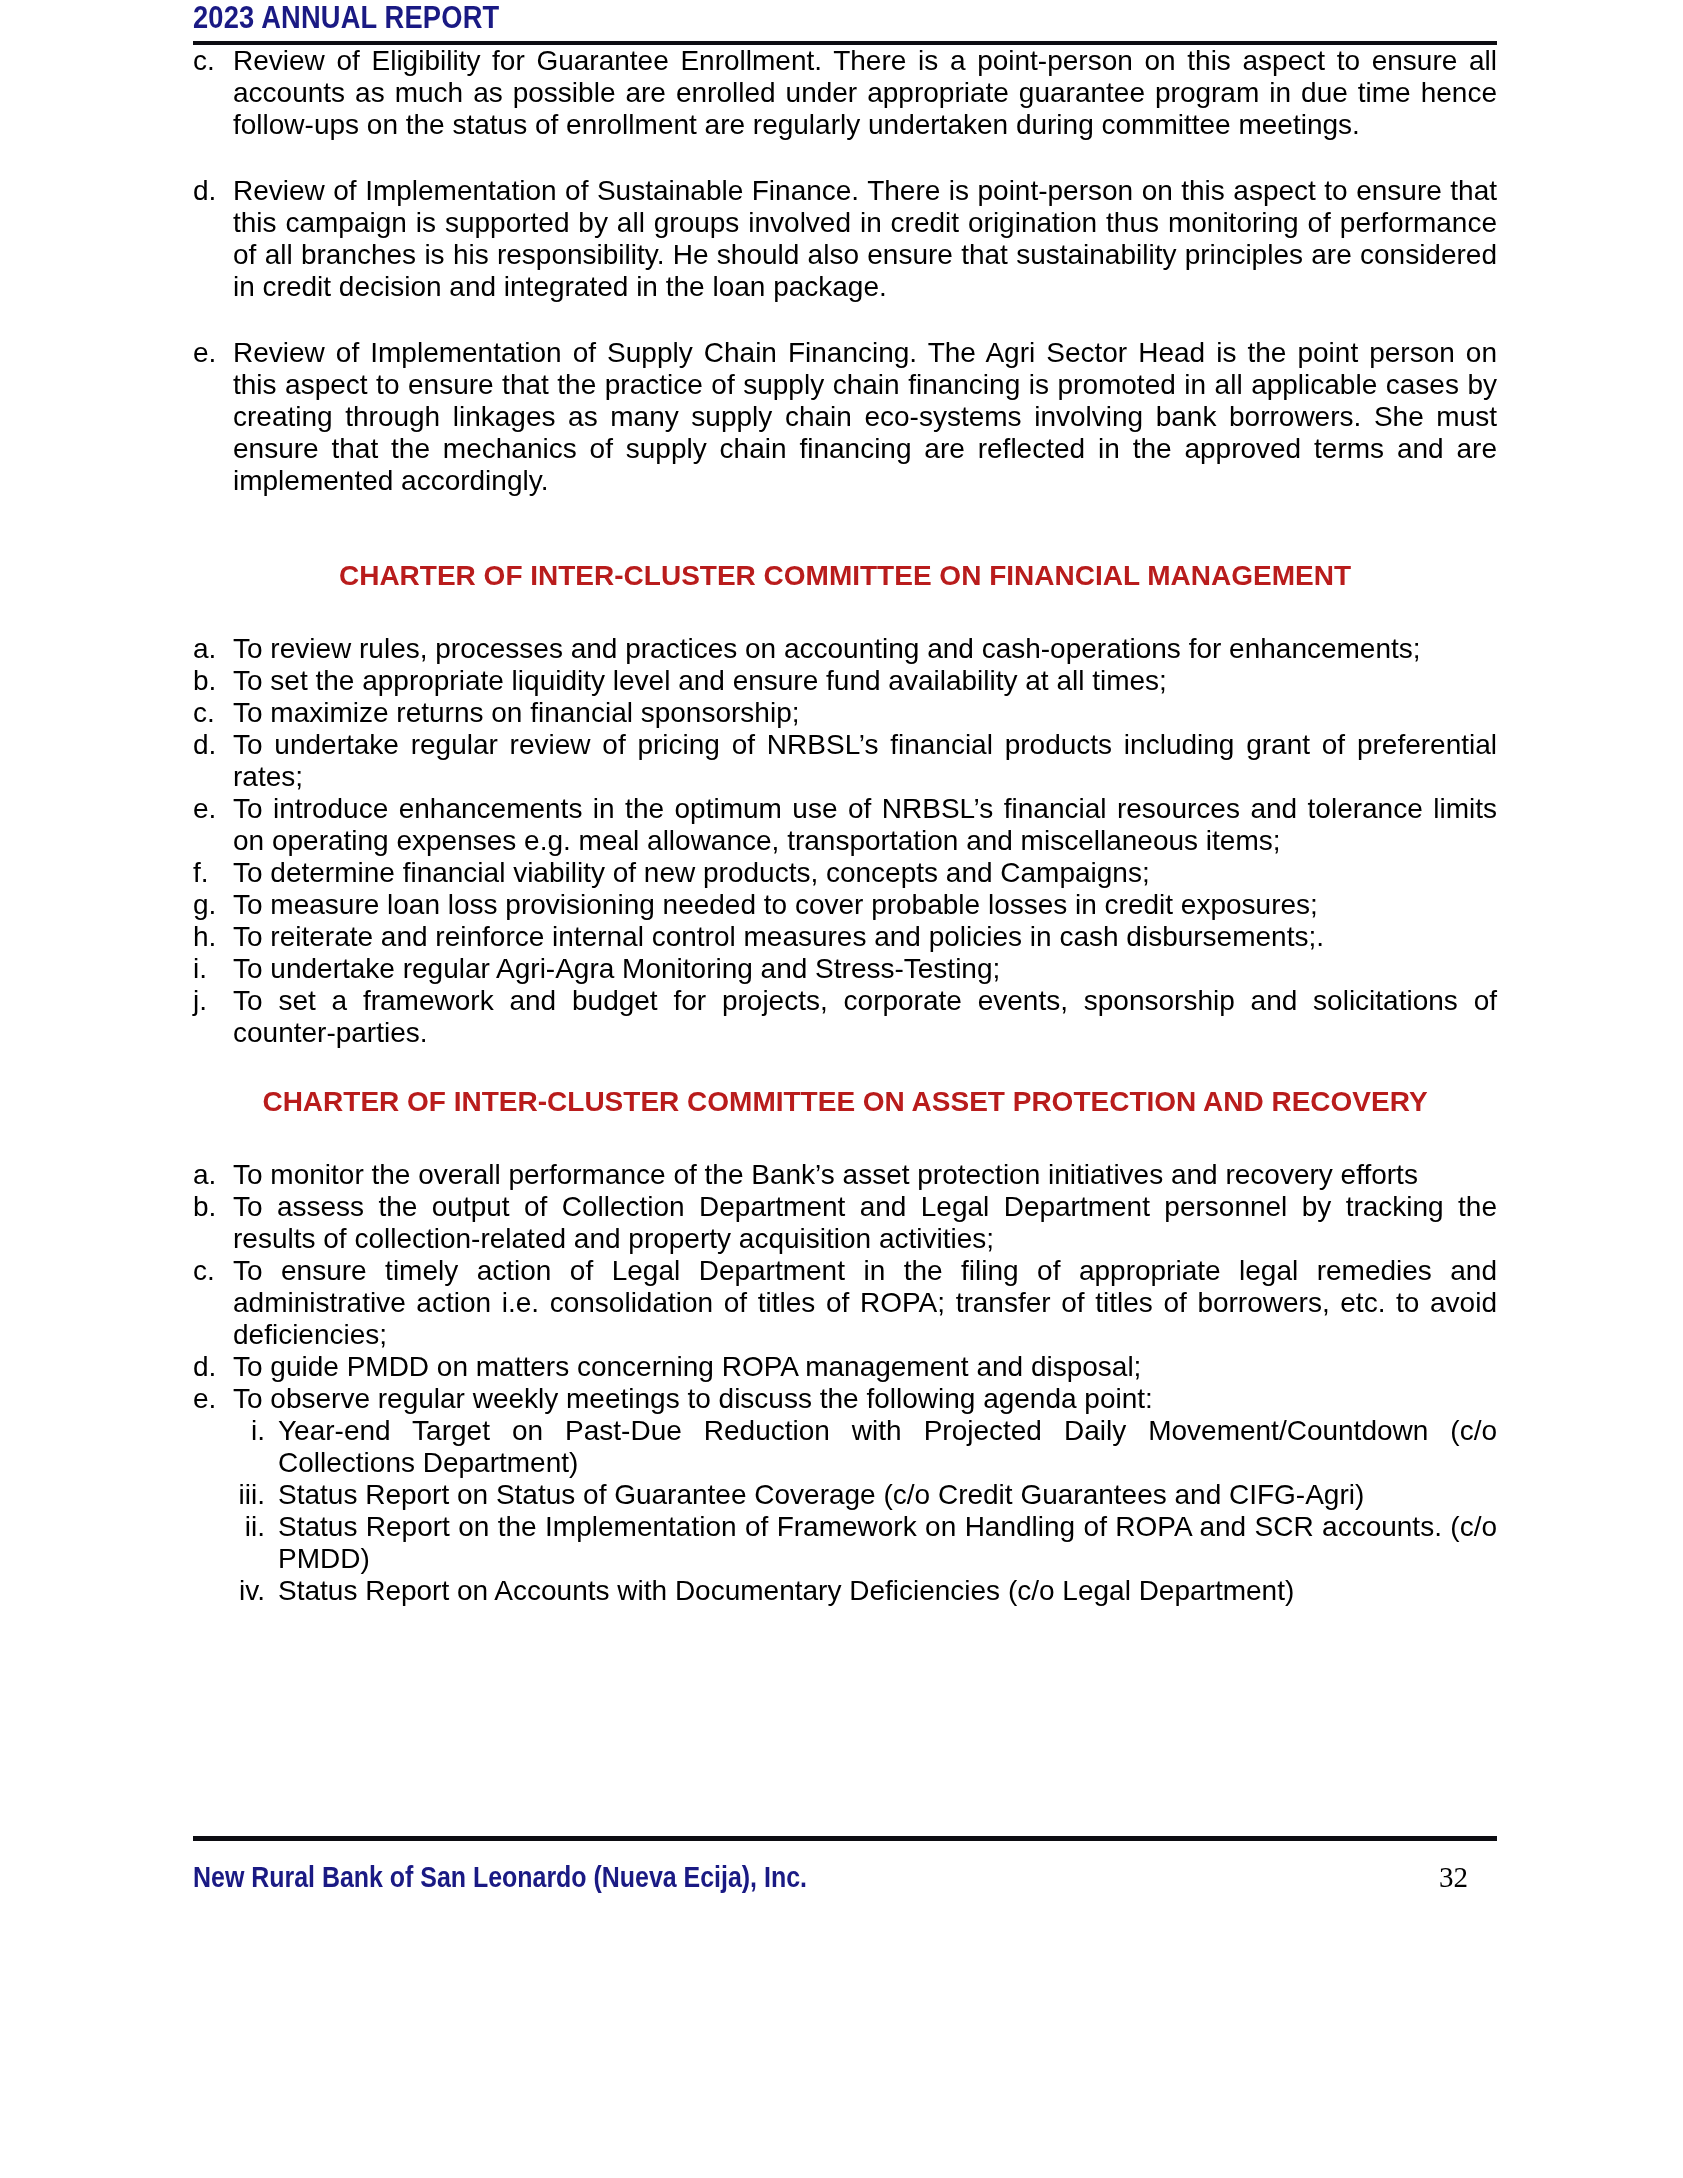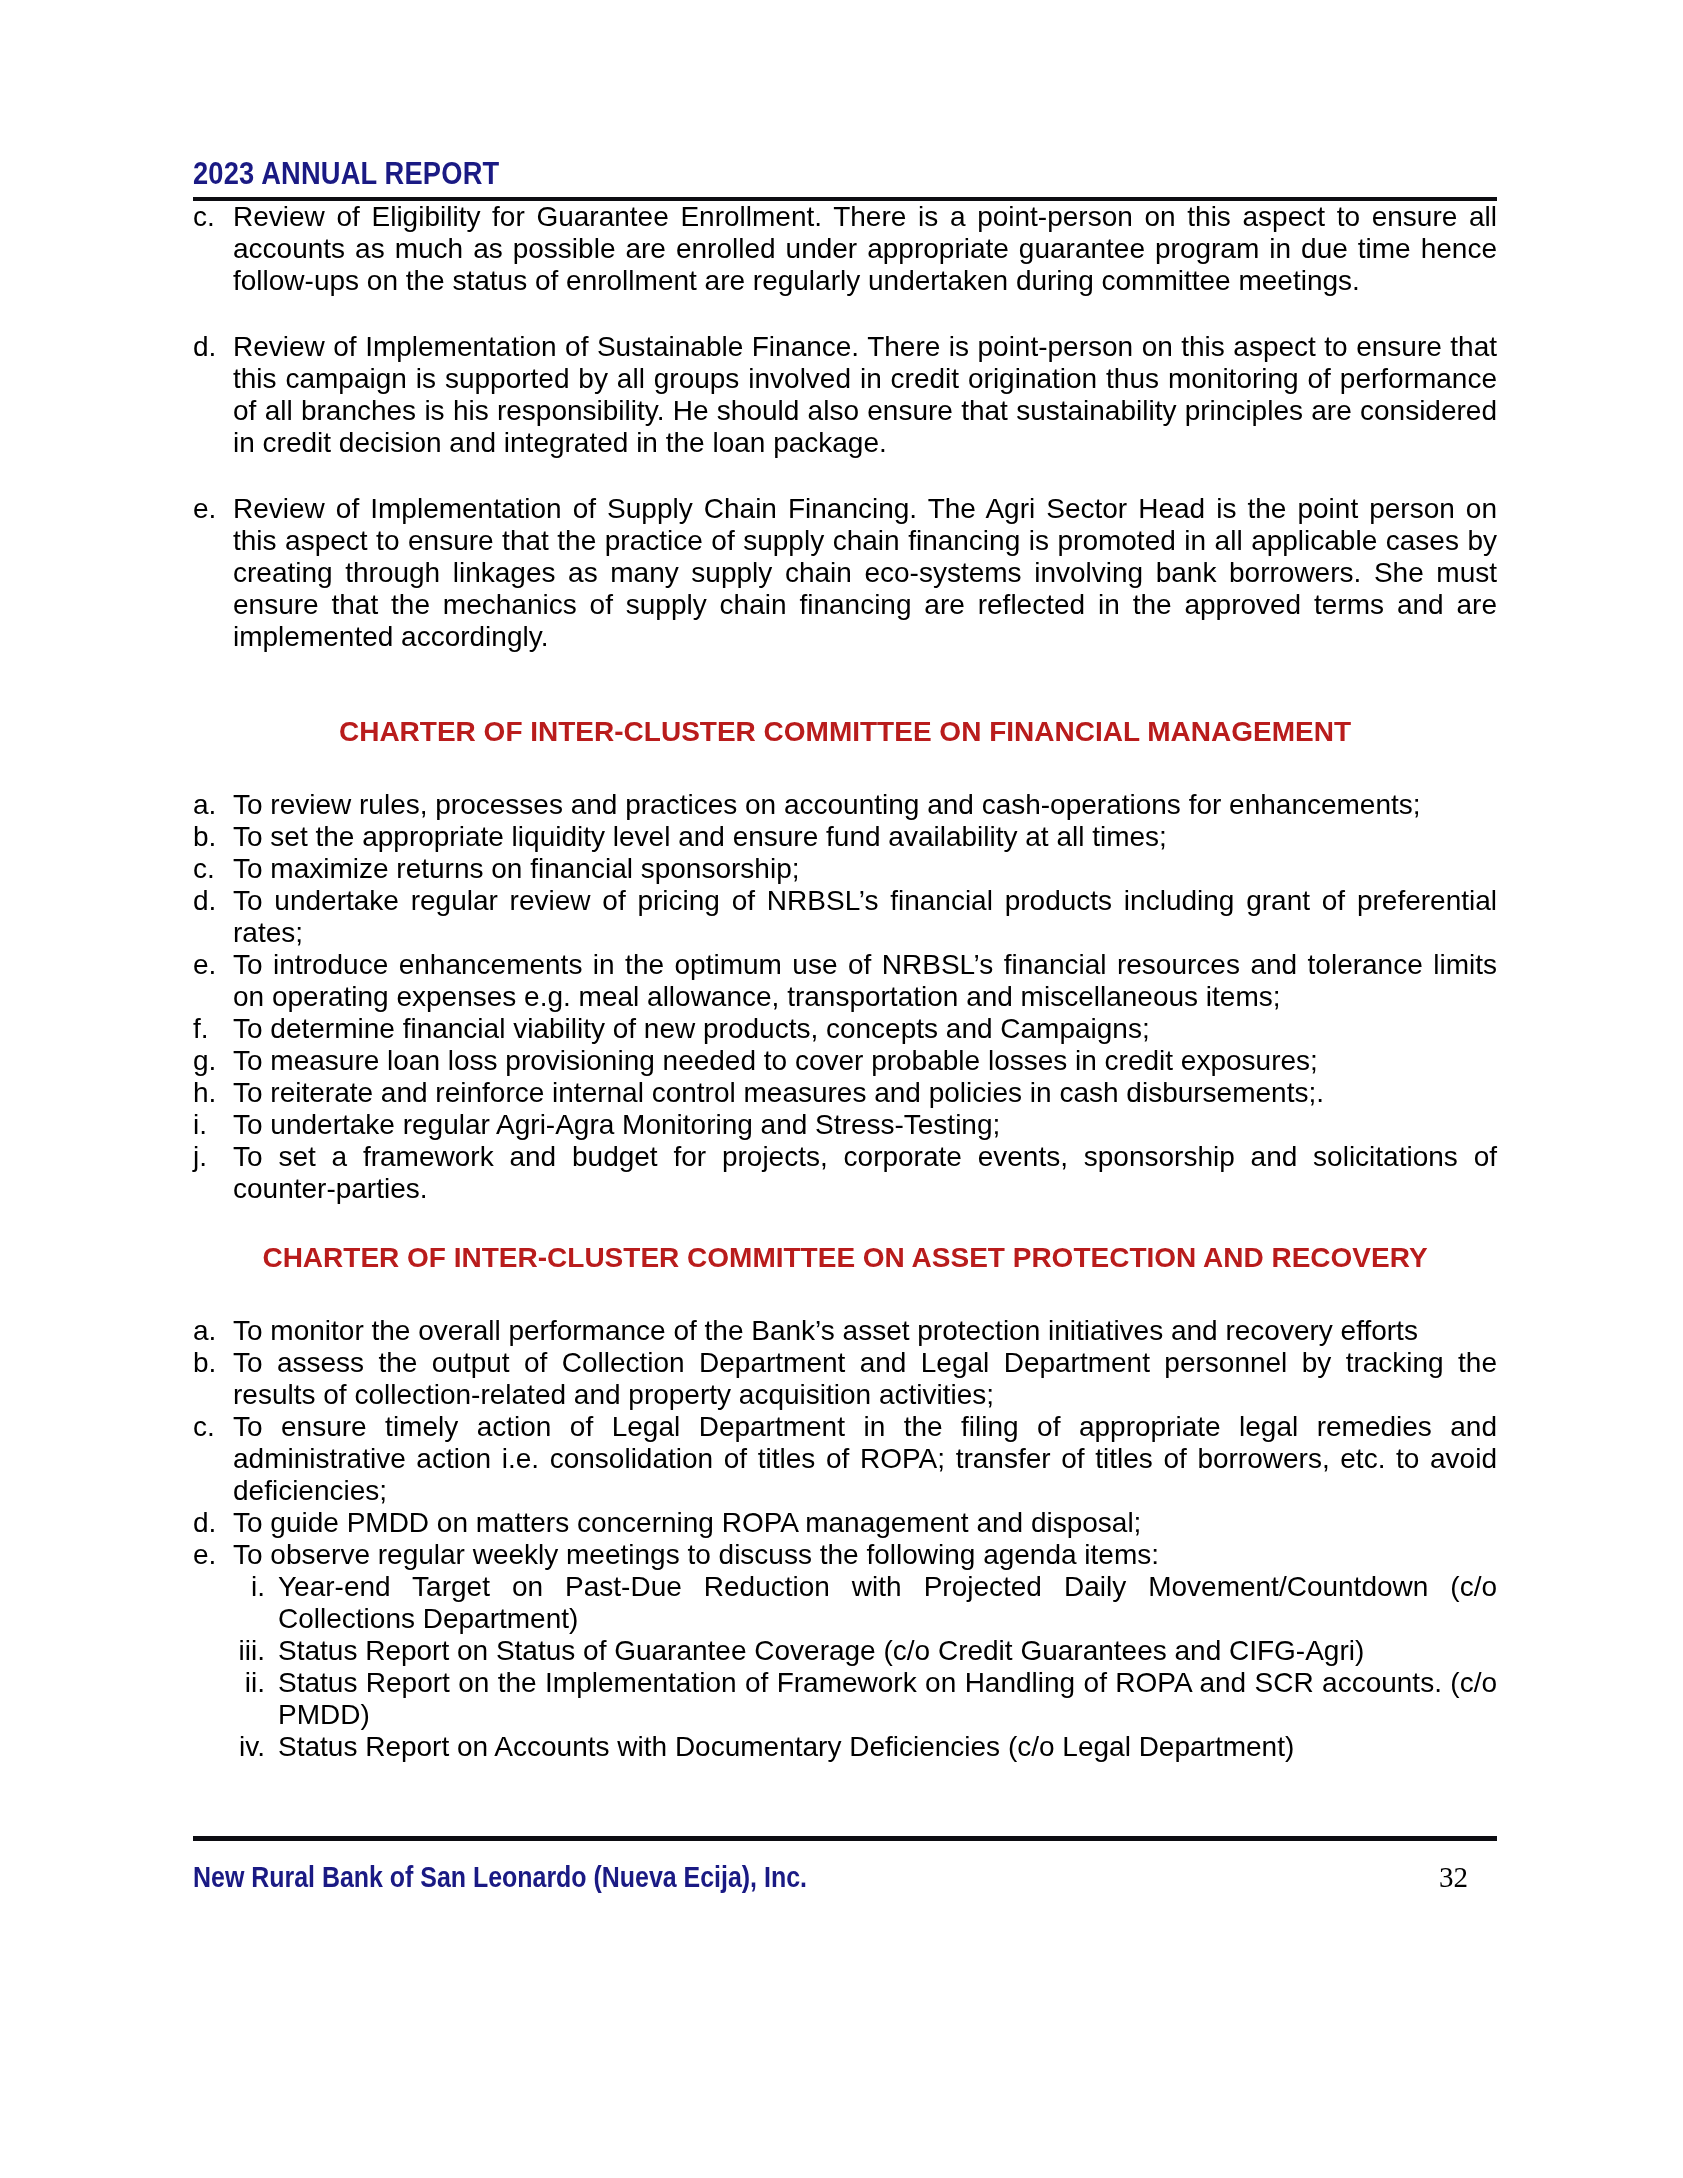--- a/index.html
+++ b/index.html
@@ -19,21 +19,21 @@
     overflow: hidden;
     box-sizing: border-box;
   }
   .content {
     position: absolute;
     left: 193px;
     right: 186px;
     top: 0;
   }
   
-  .page-header { padding-top: 156px; }
+  .page-header { }
   .header-title {
     font-size: 31px;
     line-height: 36px;
     font-weight: bold;
     color: #1a1a84;
     transform: scaleX(0.88);
     transform-origin: left center;
     white-space: nowrap;
     letter-spacing: 0.2px;
   }
@@ -194,21 +194,21 @@
       <div class="list-item">
         <span class="marker">c.</span>
         <span class="item-text">To ensure timely action of Legal Department in the filing of appropriate legal remedies and administrative action i.e. consolidation of titles of ROPA; transfer of titles of borrowers, etc. to avoid deficiencies;</span>
       </div>
       <div class="list-item">
         <span class="marker">d.</span>
         <span class="item-text">To guide PMDD on matters concerning ROPA management and disposal;</span>
       </div>
       <div class="list-item">
         <span class="marker">e.</span>
-        <span class="item-text">To observe regular weekly meetings to discuss the following agenda items:</span>
+        <span class="item-text">To observe regular weekly meetings to discuss the following agenda point:</span>
       </div>
 
       <div class="sub-list" style="margin-left: 42px;">
         <div class="sub-item">
           <span class="sub-marker">i.</span>
           <span class="sub-gap"></span>
           <span class="sub-text">Year-end Target on Past-Due Reduction with Projected Daily Movement/Countdown (c/o Collections Department)</span>
         </div>
         <div class="sub-item">
           <span class="sub-marker">iii.</span>

